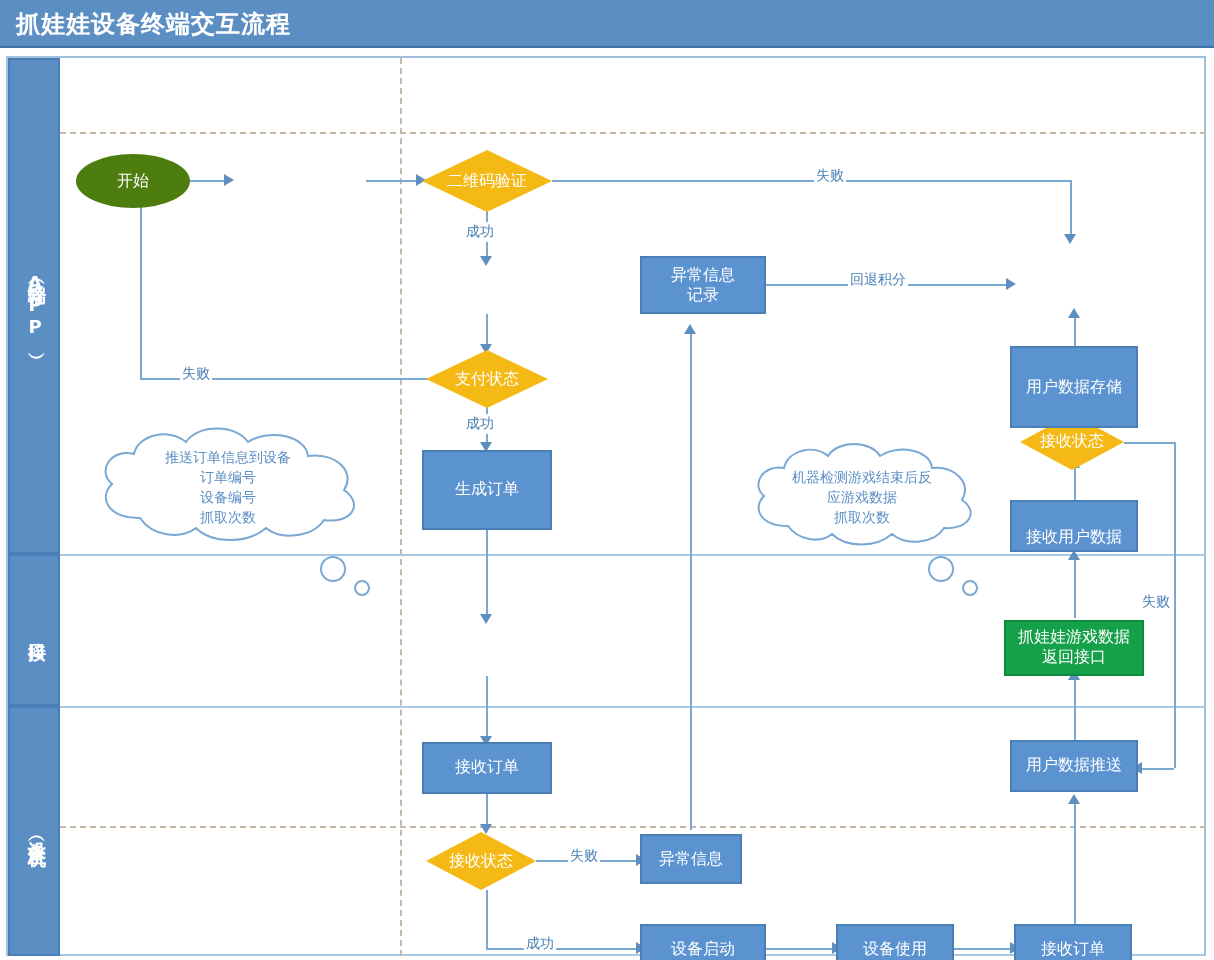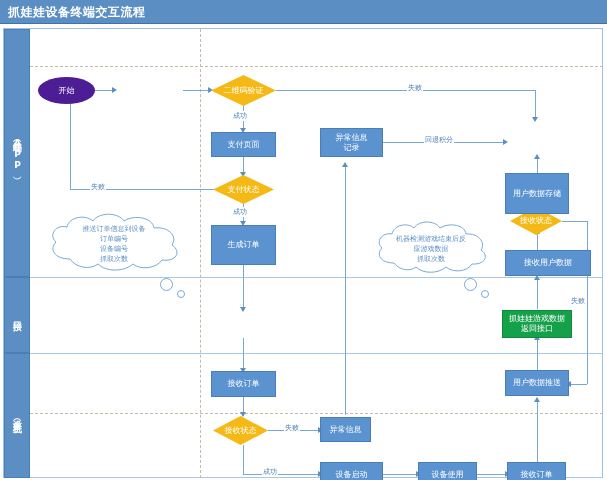--- a/index.html
+++ b/index.html
@@ -68,21 +68,21 @@
 
   
   .node{
     position:absolute;box-sizing:border-box;
     display:flex;align-items:center;justify-content:center;
     text-align:center;color:#ffffff;font-size:8px;line-height:1.25;
     padding:1px;
   }
   .node.rect{ background:#5b92d0; border:1px solid #4a7fb5; }
   .node.green-rect{ background:#15a04a; border:1px solid #0d8a3d; }
-  .node.ellipse-green{ background:#4c1d95; border-radius:50%; }
+  .node.ellipse-green{ background:#4d7c0f; border-radius:50%; }
   .node.ellipse-red{ background:#ee0000; border-radius:50%; }
   .node .lbl{display:block;white-space:pre-line;}
 
   
   .diamond{
     position:absolute;box-sizing:border-box;
   }
   .diamond .shape{
     position:absolute;left:0;top:0;width:100%;height:100%;
     background:#f5b915;
@@ -268,23 +268,20 @@
     <div class="node ellipse-green" style="left:38px;top:52px;width:57px;height:27px;">
       <span class="lbl">开始</span>
     </div>
 
 
     <div class="diamond" style="left:211px;top:50px;width:65px;height:31px;">
       <div class="shape"></div>
       <div class="lbl">二维码验证</div>
     </div>
 
-    <div class="node rect" style="left:211px;top:107px;width:65px;height:25px;">
-      <span class="lbl">支付页面</span>
-    </div>
 
     <div class="diamond" style="left:213px;top:150px;width:61px;height:29px;">
       <div class="shape"></div>
       <div class="lbl">支付状态</div>
     </div>
 
     <div class="node rect" style="left:211px;top:200px;width:65px;height:40px;">
       <span class="lbl">生成订单</span>
     </div>
 
@@ -316,21 +313,21 @@
 
     <div class="node rect" style="left:505px;top:345px;width:64px;height:26px;">
       <span class="lbl">用户数据推送</span>
     </div>
 
     <div class="node green-rect" style="left:502px;top:285px;width:70px;height:28px;">
       <span class="lbl">抓娃娃游戏数据
 返回接口</span>
     </div>
 
-    <div class="node rect" style="left:505px;top:225px;width:86px;height:26px;">
+    <div class="node rect" style="left:505px;top:225px;width:64px;height:26px;align-items:flex-end;">
       <span class="lbl">接收用户数据</span>
     </div>
 
     <div class="diamond" style="left:510px;top:182px;width:52px;height:28px;">
       <div class="shape"></div>
       <div class="lbl">接收状态</div>
     </div>
 
     <div class="node rect" style="left:505px;top:148px;width:64px;height:41px;">
       <span class="lbl">用户数据存储</span>

